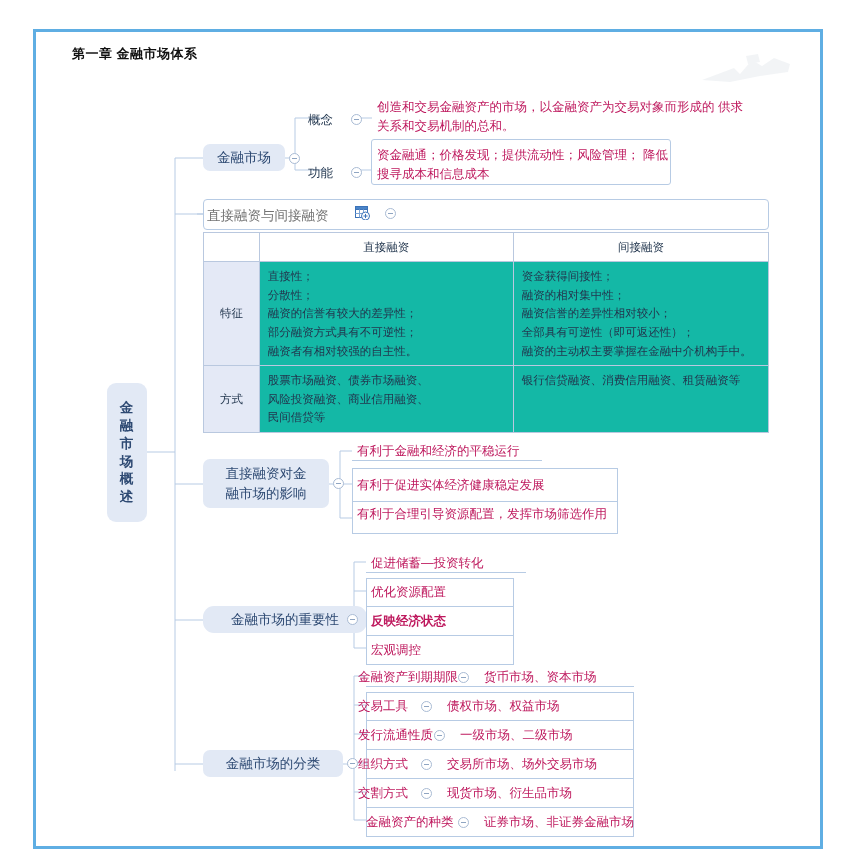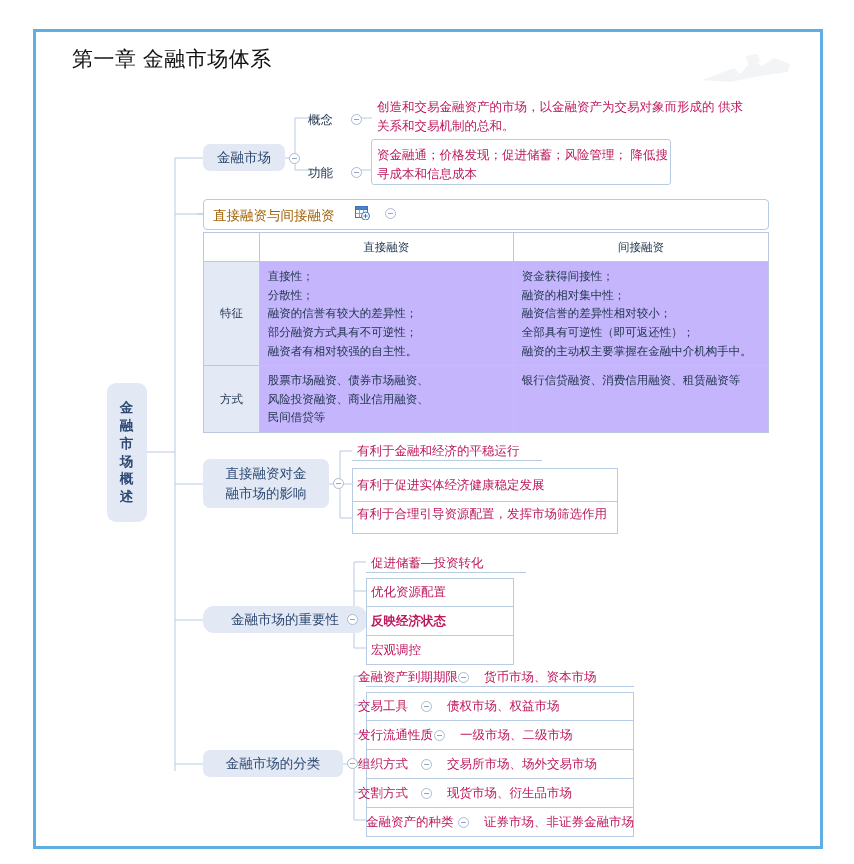--- a/index.html
+++ b/index.html
@@ -27,22 +27,22 @@
     position:absolute;
     left:38px;top:34px;
     width:780px;height:810px;
     border:1px solid #ffffff;
     box-sizing:border-box;
     pointer-events:none;
   }
   .title{
     position:absolute;
     left:72px;top:45px;
-    font-size:21px;
-    font-weight:normal;
+    font-size:13px;
+    font-weight:bold;
     color:#111111;
     letter-spacing:.5px;
     white-space:nowrap;
   }
   .watermark{
     position:absolute;
     left:700px;top:52px;
     width:96px;height:34px;
     opacity:.5;
   }
@@ -132,21 +132,21 @@
     vertical-align:middle;
     font-weight:normal;
     line-height:1.62;
   }
   .cmp thead td{
     background:#ffffff;
     text-align:center;
     height:22px;
     padding:3px 8px;
   }
-  .cmp tbody td{background:#c4b5fd;}
+  .cmp tbody td{background:#14b8a6;}
   .cmp .rowhead{
     width:42px;text-align:center;background:#E4E9F6;
   }
   .cmp .c0{width:42px;}
   .cmp .c1{width:262px;}
   .cmp .c2{width:262px;}
   .cmp td div{white-space:pre-line;}
 
   
   .grp{
@@ -235,25 +235,25 @@
   <div class="minus" style="left:289px;top:153px;"></div>
 
   <div class="lbl" style="left:308px;top:112px;">概念</div>
   <div class="minus" style="left:351px;top:114px;"></div>
   <div class="leaf multi" style="left:377px;top:98px;width:372px;">创造和交易金融资产的市场，以金融资产为交易对象而形成的
 供求关系和交易机制的总和。</div>
 
   <div class="grp" style="left:371px;top:139px;width:300px;height:46px;border-radius:3px;"></div>
   <div class="lbl" style="left:308px;top:165px;">功能</div>
   <div class="minus" style="left:351px;top:167px;"></div>
-  <div class="leaf multi" style="left:377px;top:146px;width:300px;">资金融通；价格发现；促进储蓄；风险管理；
+  <div class="leaf multi" style="left:377px;top:146px;width:300px;">资金融通；价格发现；提供流动性；风险管理；
 降低搜寻成本和信息成本</div>
 
   <div class="grp" style="left:203px;top:199px;width:566px;height:31px;"></div>
-  <div class="leaf" style="left:213px;top:206px;font-size:13.5px;color:#a16207;">直接融资与间接融资</div>
+  <div class="leaf" style="left:207px;top:206px;font-size:13.5px;color:#737373;">直接融资与间接融资</div>
   <svg class="tbl-icon" style="left:355px;top:206px;" viewBox="0 0 15 14">
     <rect x="0.5" y="0.5" width="12" height="11" fill="#ffffff" stroke="#3B73B9"></rect>
     <rect x="0.5" y="0.5" width="12" height="3" fill="#4A84C8" stroke="#3B73B9"></rect>
     <path d="M4.5 3.5 V11.5 M8.5 3.5 V11.5 M0.5 7.5 H12.5" stroke="#7FA6D6" fill="none"></path>
     <circle cx="10.5" cy="10" r="4" fill="#ffffff" stroke="#3B73B9"></circle>
     <path d="M8.4 10 H12.6 M10.5 7.9 V12.1" stroke="#3B73B9"></path>
   </svg>
   <div class="minus" style="left:385px;top:208px;"></div>
 
   <table class="cmp">

